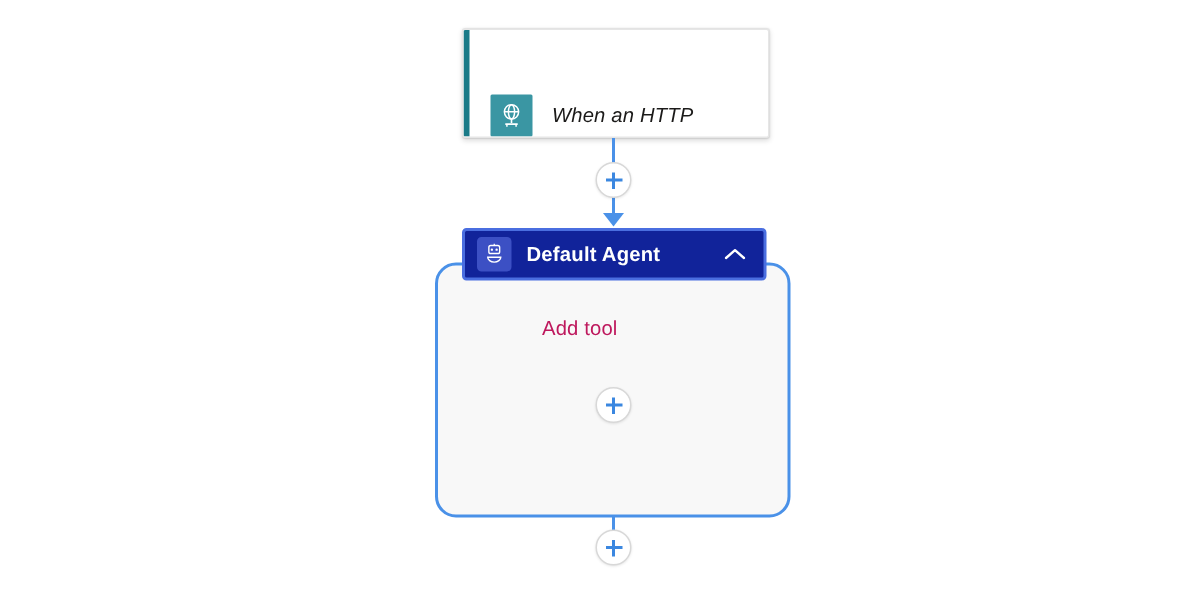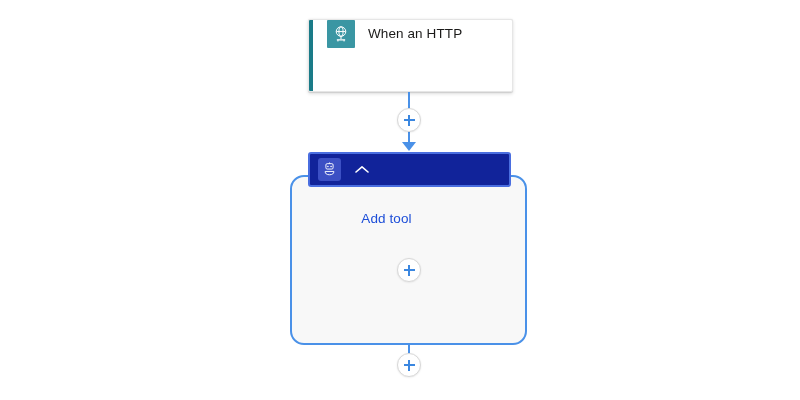--- a/index.html
+++ b/index.html
@@ -29,22 +29,23 @@
     left: 308px;
     top: 19px;
     width: 205px;
     height: 73px;
     background: #ffffff;
     border: 1px solid #e6e6e6;
     border-radius: 2px;
     box-shadow: 0 1.6px 3.6px rgba(0,0,0,0.13), 0 0.3px 0.9px rgba(0,0,0,0.10);
     box-sizing: border-box;
     display: flex;
-    align-items: flex-start;
+    align-items: flex-end;
     overflow: hidden;
+    font-style: italic;
   }
   .trigger-accent {
     position: absolute;
     left: 0;
     top: 0;
     width: 4px;
     height: 100%;
     background: #1a7b88;
   }
   .trigger-inner {
@@ -177,21 +178,21 @@
     flex: 0 0 auto;
   }
 
   .add-tool-label {
     position: absolute;
     left: 290px;
     top: 211px;
     width: 193px;
     text-align: center;
     font-size: 13.5px;
-    color: #1d4ed8;
+    color: #be185d;
     letter-spacing: 0.1px;
   }
 
   
   .connector-bottom {
     position: absolute;
     left: 408px;
     top: 344px;
     width: 2px;
     height: 10px;
@@ -233,20 +234,21 @@
   <div class="agent-header">
     <div class="agent-icon">
       <svg width="15" height="15" viewBox="0 0 20 20" aria-hidden="true">
         <rect x="5.2" y="2.2" width="9.6" height="7.2" rx="1.7" fill="none" stroke="#ffffff" stroke-width="1.25"></rect>
         <circle cx="7.9" cy="5.9" r="1.05" fill="#ffffff"></circle>
         <circle cx="12.1" cy="5.9" r="1.05" fill="#ffffff"></circle>
         <line x1="10" y1="0.6" x2="10" y2="2.2" stroke="#ffffff" stroke-width="1.1"></line>
         <path d="M4.2 12.6 h11.6 a0 0 0 0 1 0 0 a5.8 4.4 0 0 1 -11.6 0 z" fill="none" stroke="#ffffff" stroke-width="1.25"></path>
       </svg>
     </div>
+    <div class="agent-title">Default Agent</div>
     <div class="agent-chevron">
       <svg width="14" height="9" viewBox="0 0 14 9" aria-hidden="true">
         <polyline points="1,7 7,1.8 13,7" fill="none" stroke="#ffffff" stroke-width="1.6" stroke-linecap="round" stroke-linejoin="round"></polyline>
       </svg>
     </div>
   </div>
 
   <div class="connector-bottom"></div>
   <div class="plus-btn plus-bottom"></div>
 

